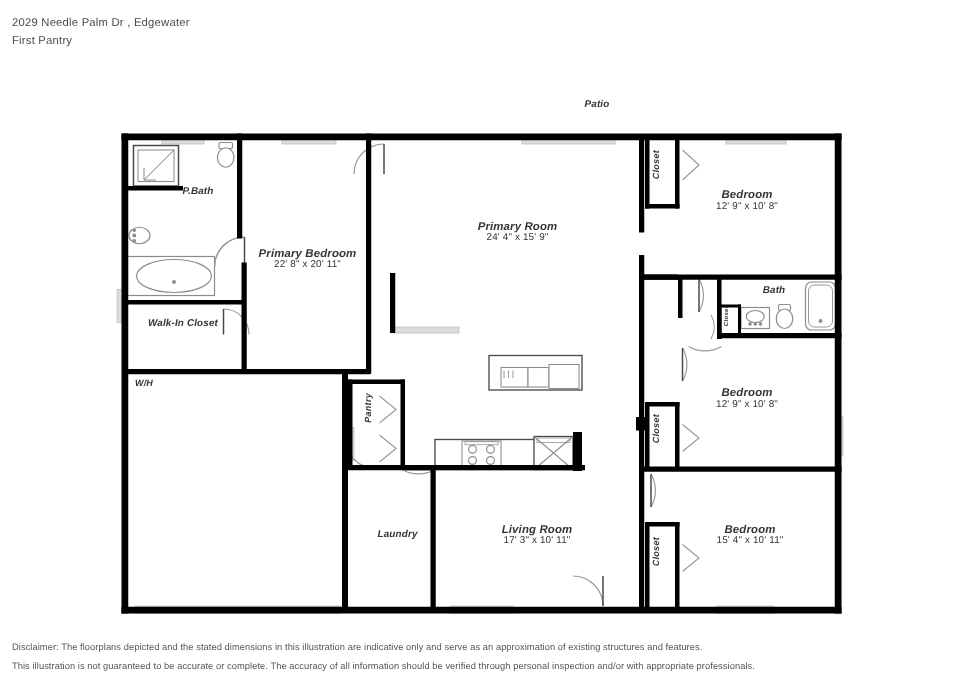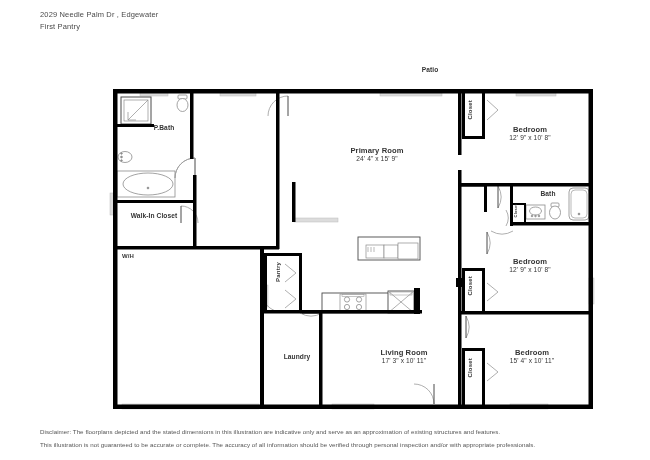--- a/index.html
+++ b/index.html
@@ -12,21 +12,20 @@
     height: 460px;
     font-family: "Liberation Sans", sans-serif;
     color: #3a3a3a;
     position: relative;
     overflow: hidden;
   }
   #page {
     position: relative;
     width: 578px;
     height: 460px;
-    margin-left: 32px;
   }
   .hdr {
     position: absolute;
     left: 8px;
     font-size: 7.5px;
     color: #4a4a4a;
     letter-spacing: 0.15px;
     white-space: nowrap;
   }
   #hdr-address { top: 10px; }
@@ -56,20 +55,21 @@
     color: #343434;
     line-height: 1.25;
     white-space: nowrap;
     pointer-events: none;
   }
   .lbl .nm {
     display: block;
     font-size: 7.6px;
     font-weight: bold;
     letter-spacing: 0.1px;
+    font-style: italic;
   }
   .lbl .dim {
     display: block;
     font-size: 6.6px;
     letter-spacing: 0.1px;
   }
   .lbl.small .nm { font-size: 6.6px; }
   .lbl.tiny .nm { font-size: 6.0px; }
   .lbl.vert {
     transform-origin: 50% 50%;
@@ -301,20 +301,24 @@
   </svg>
 
   <div class="lbl small" style="left:378px; top:66px; width:40px;">
     <span class="nm">Patio</span>
   </div>
 
   <div class="lbl small" style="left:110px; top:124px; width:44px;">
     <span class="nm">P.Bath</span>
   </div>
 
+  <div class="lbl" style="left:150px; top:164px; width:110px;">
+    <span class="nm">Primary Bedroom</span>
+    <span class="dim">22' 8" x 20' 11"</span>
+  </div>
 
   <div class="lbl small" style="left:93px; top:212px; width:58px; line-height:1.3;">
     <span class="nm" style="white-space:normal;">Walk-In Closet</span>
   </div>
 
   <div class="lbl" style="left:300px; top:146px; width:90px;">
     <span class="nm">Primary Room</span>
     <span class="dim">24' 4" x 15' 9"</span>
   </div>
 
@@ -325,21 +329,21 @@
 
   <div class="lbl vert" style="left:243px; top:262px; width:14px; height:42px;">
     <span class="nm">Pantry</span>
   </div>
 
 
   <div class="lbl small" style="left:238px; top:353px; width:54px;">
     <span class="nm">Laundry</span>
   </div>
 
-  <div class="lbl" style="left:328px; top:348px; width:88px;">
+  <div class="lbl" style="left:314px; top:348px; width:88px;">
     <span class="nm">Living Room</span>
     <span class="dim">17' 3" x 10' 11"</span>
   </div>
 
   <div class="lbl" style="left:460px; top:125px; width:76px;">
     <span class="nm">Bedroom</span>
     <span class="dim">12' 9" x 10' 8"</span>
   </div>
 
   <div class="lbl small" style="left:498px; top:190px; width:36px;">

